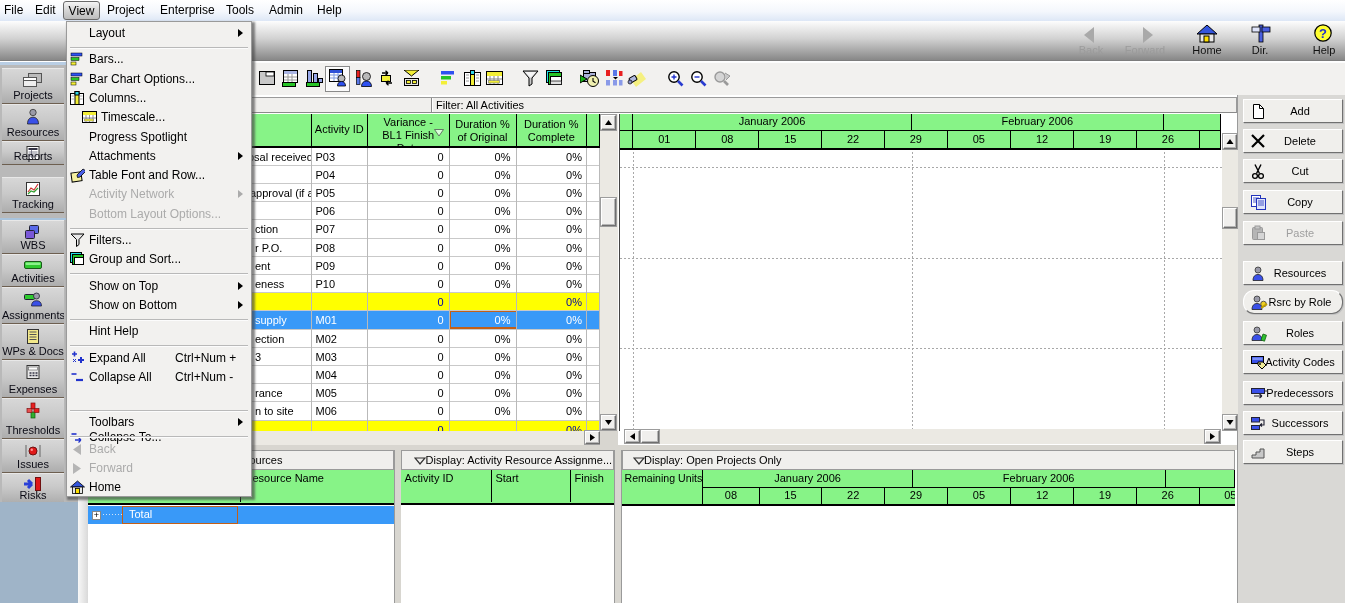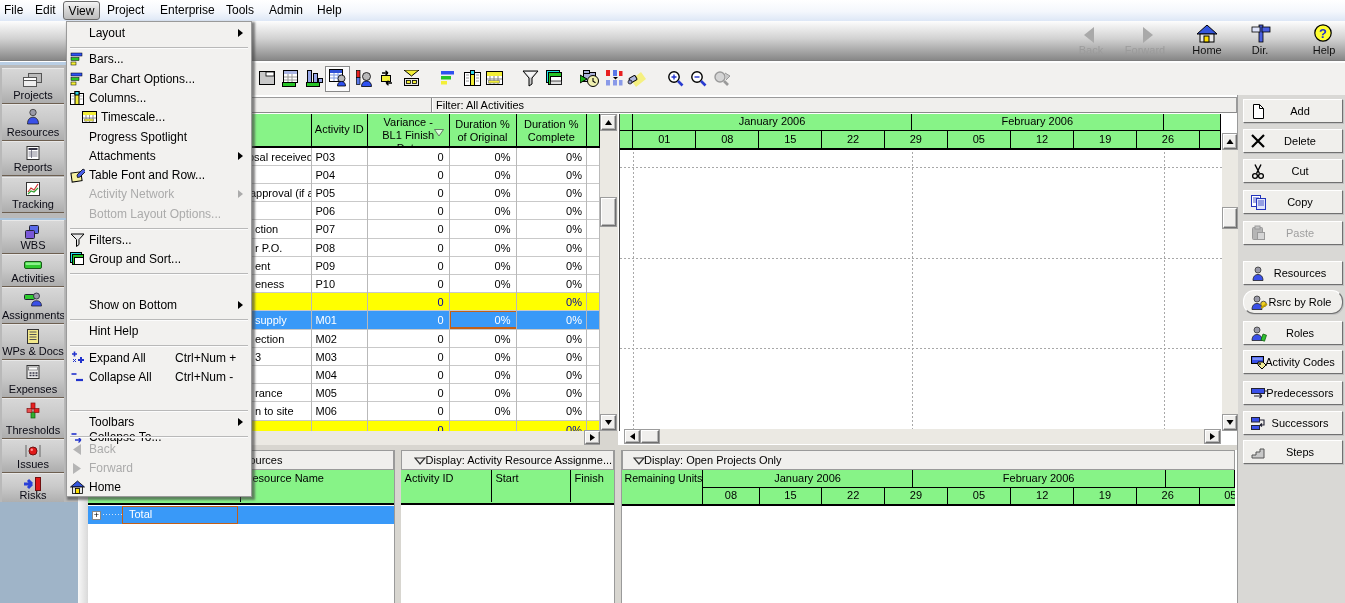--- a/index.html
+++ b/index.html
@@ -217,21 +217,21 @@
         </svg>
         <span class="lbl">Projects</span>
       </div>
     <div class="sbtn" style="top:39px;height:37px;">
         <svg width="16" height="17">
           <circle cx="8" cy="4.5" r="3.2" fill="#9a9aa8" stroke="#333" stroke-width="0.8"></circle>
           <path d="M2.5 16c0-4.5 2.3-6.8 5.5-6.8s5.5 2.3 5.5 6.8z" fill="#3a50e8" stroke="#222" stroke-width="0.8"></path>
         </svg>
         <span class="lbl">Resources</span>
       </div>
-    <div class="sbtn" style="top:76px;height:35px;">
+    <div class="sbtn" style="top:76px;height:24px;">
         <svg width="15" height="16">
           <rect x="1.5" y="1.5" width="12" height="13" fill="#fff" stroke="#333"></rect>
           <rect x="3" y="3" width="9" height="2" fill="#334"></rect>
           <path d="M3 7h9M3 9h9M3 11h9M6 5v8" stroke="#667" stroke-width="0.8"></path>
         </svg>
         <span class="lbl">Reports</span>
       </div>
     <div class="sbtn" style="top:111.5px;height:36.5px;">
         <svg width="16" height="16">
           <rect x="1.5" y="1.5" width="13" height="13" fill="#fff" stroke="#333"></rect>
@@ -765,20 +765,24 @@
       </div>
     <div class="mi" style="top:228.3px;">
         <svg width="15" height="14">
           <rect x="0.5" y="0.5" width="11" height="10" fill="#20e0e8" stroke="#000"></rect>
           <rect x="2.5" y="2.5" width="11" height="10" fill="#27c427" stroke="#000"></rect>
           <rect x="4.5" y="5.5" width="9" height="7" fill="#fff" stroke="#000"></rect>
         </svg>
         <span class="txt">Group and Sort...</span>
       </div>
     <div class="msep" style="top:251.1px;"></div>
+    <div class="mi" style="top:254.6px;">
+        <span class="txt">Show on Top</span>
+        <span class="arr"></span>
+      </div>
     <div class="mi" style="top:273.9px;">
         <span class="txt">Show on Bottom</span>
         <span class="arr"></span>
       </div>
     <div class="msep" style="top:296.7px;"></div>
     <div class="mi" style="top:300.2px;">
         <span class="txt">Hint Help</span>
       </div>
     <div class="msep" style="top:323px;"></div>
     <div class="mi" style="top:326.5px;">

